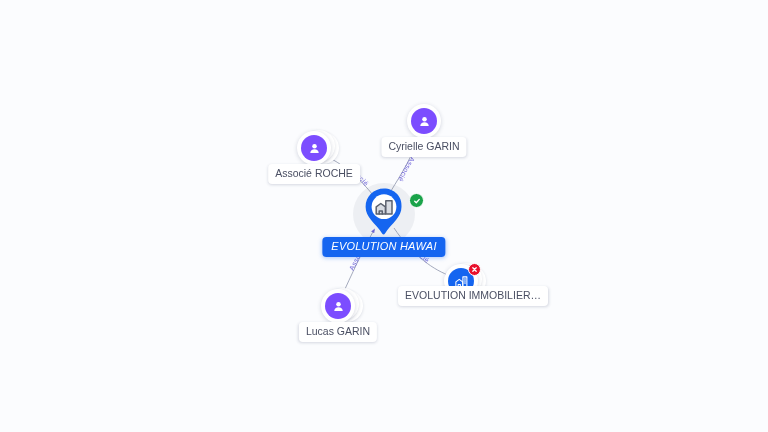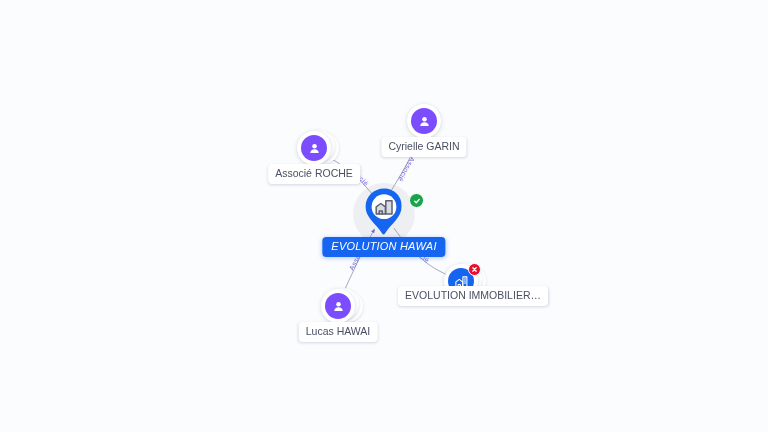--- a/index.html
+++ b/index.html
@@ -220,21 +220,21 @@
     <div class="node-stack stk1"></div>
     <div class="node-disc" style="z-index:2;">
       <div class="avatar">
         <svg width="15" height="15" viewBox="0 0 24 24" fill="#ffffff">
           <circle cx="12" cy="8.4" r="3.6"></circle>
           <path d="M5.2 19.2c0-3.7 3.1-5.9 6.8-5.9s6.8 2.2 6.8 5.9z"></path>
         </svg>
       </div>
     </div>
   </div>
-  <div class="node-label" style="left:338px; top:322px;">Lucas HAWAI</div>
+  <div class="node-label" style="left:338px; top:322px;">Lucas GARIN</div>
 
   <div class="node company" style="left:461px; top:281px;">
     <div class="node-stack stk2"></div>
     <div class="node-stack stk1"></div>
     <div class="node-disc" style="z-index:2;">
       <div class="comp-circle">
         <svg width="15" height="15" viewBox="0 0 24 24" fill="none" stroke="#ffffff" stroke-width="1.7" stroke-linejoin="round" stroke-linecap="round">
           <path d="M3 20V12.5L8.4 8.6l5.4 3.9V20z" fill="none"></path>
           <path d="M14.2 20V4.6h6.4V20z" fill="none"></path>
           <path d="M6.6 20v-3.3h3.6V20" fill="none"></path>

